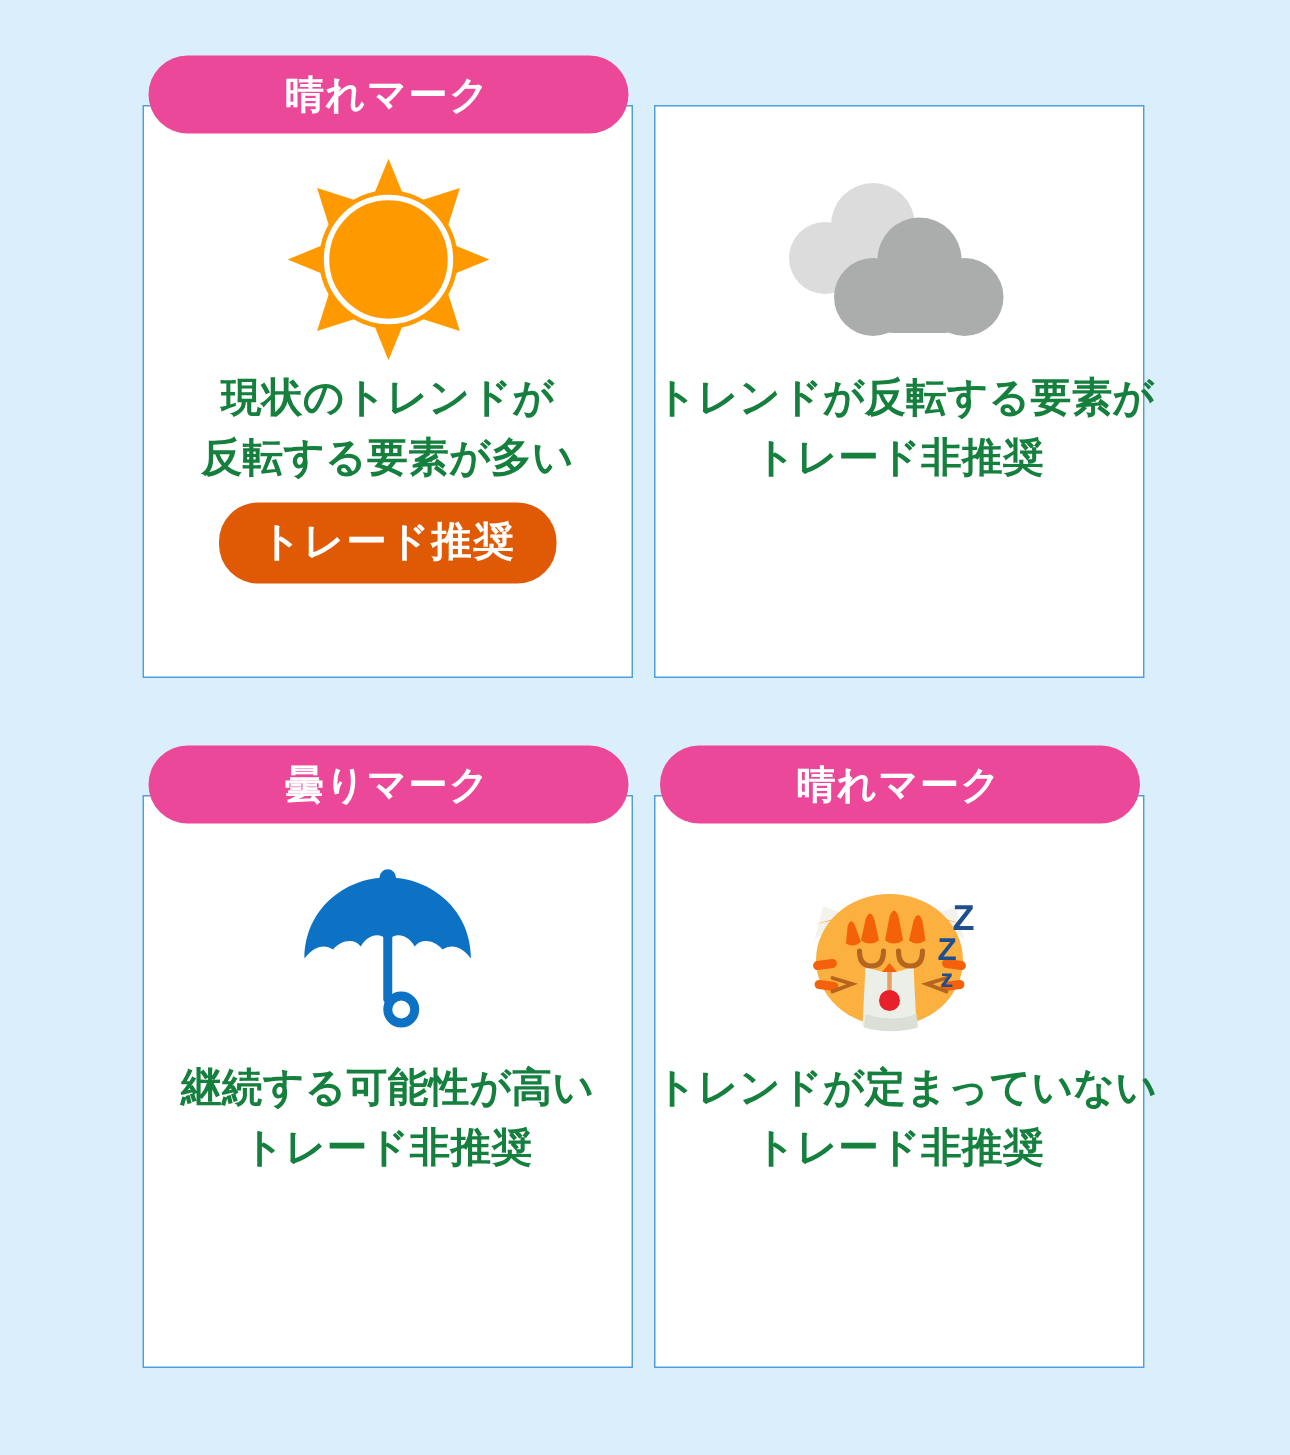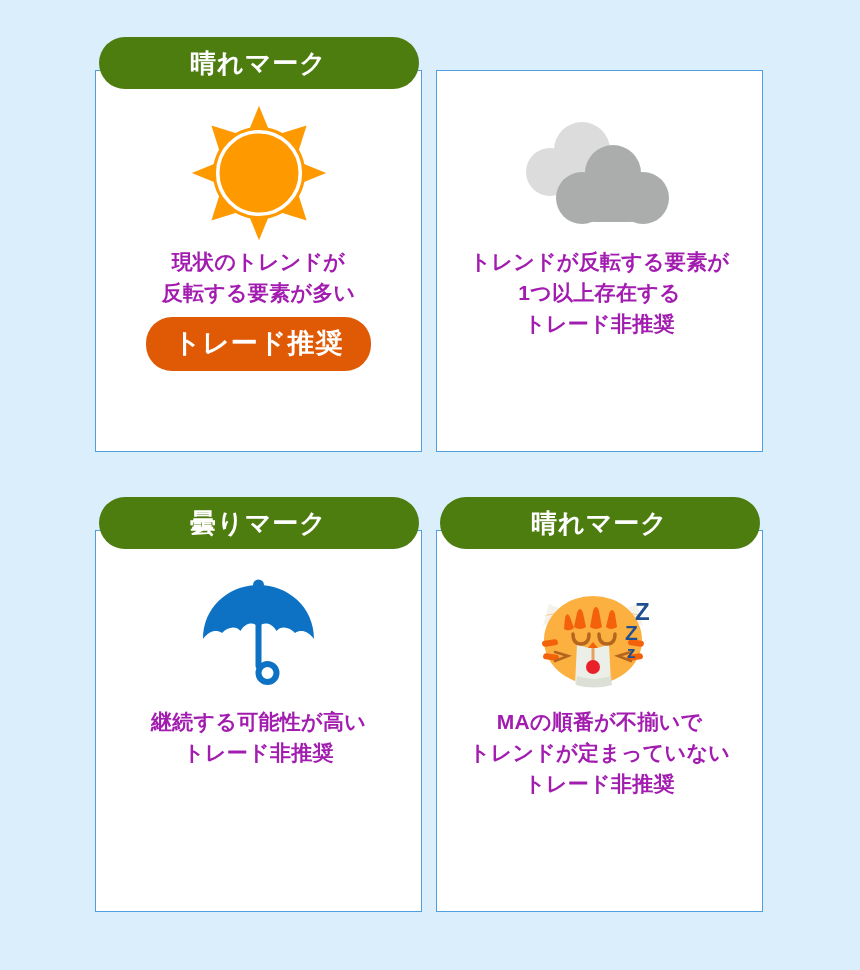--- a/index.html
+++ b/index.html
@@ -41,21 +41,21 @@
   }
 
   .card-tab {
     position: absolute;
     top: -34px;
     left: 50%;
     transform: translateX(-50%);
     width: 320px;
     height: 52px;
     border-radius: 26px;
-    background: #4d7c0f;
+    background: #ec4899;
     color: #ffffff;
     font-size: 26px;
     font-weight: bold;
     letter-spacing: 1px;
     display: flex;
     align-items: center;
     justify-content: center;
     box-sizing: border-box;
   }
 
@@ -65,22 +65,22 @@
     display: flex;
     align-items: center;
     justify-content: center;
     padding-top: 28px;
     box-sizing: border-box;
   }
 
   .card-lines {
     width: 100%;
     text-align: center;
-    color: #a21caf;
-    font-size: 21px;
+    color: #15803d;
+    font-size: 27px;
     line-height: 1.48;
     font-weight: 600;
     letter-spacing: 0.3px;
   }
   .card-lines .line { display: block; white-space: nowrap; }
 
   .badge {
     margin-top: 9px;
     display: inline-flex;
     align-items: center;
@@ -143,21 +143,20 @@
           <g fill="#abadad">
             <circle cx="93" cy="63" r="28"></circle>
             <circle cx="62" cy="88" r="26"></circle>
             <circle cx="123" cy="88" r="26"></circle>
             <rect x="62" y="86" width="61" height="26" rx="13"></rect>
           </g>
         </svg>
       </div>
       <div class="card-lines">
         <span class="line">トレンドが反転する要素が</span>
-        <span class="line">1つ以上存在する</span>
         <span class="line">トレード非推奨</span>
       </div>
     </div>
 
     <div class="card">
       <div class="card-tab">曇りマーク</div>
       <div class="icon-area">
         <svg width="128" height="128" viewBox="0 0 128 128" aria-hidden="true">
           <g fill="#0d72c4">
             <rect x="60.5" y="14" width="6" height="86" rx="3"></rect>
@@ -225,20 +224,19 @@
           <circle cx="68" cy="99" r="7" fill="#e8202a"></circle>
 
           <g fill="#1f4f8f" font-family="Liberation Sans, sans-serif" font-weight="bold">
             <text x="110" y="52" font-size="24">Z</text>
             <text x="100" y="72" font-size="21">Z</text>
             <text x="102" y="90" font-size="17">z</text>
           </g>
         </svg>
       </div>
       <div class="card-lines">
-        <span class="line">MAの順番が不揃いで</span>
         <span class="line">トレンドが定まっていない</span>
         <span class="line">トレード非推奨</span>
       </div>
     </div>
 
   </div>
 </div>
 
 </body></html>

